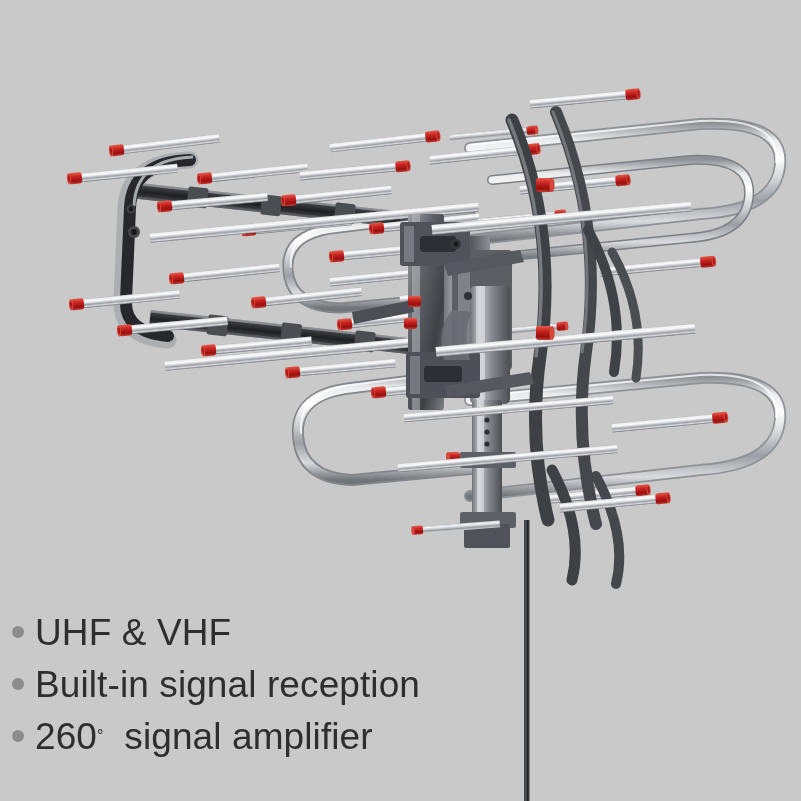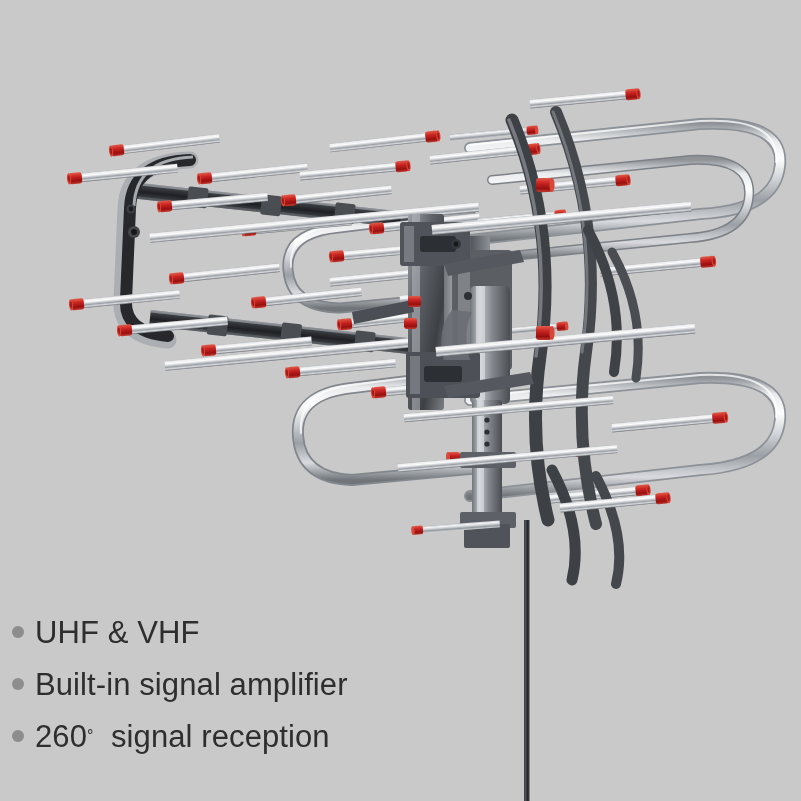--- a/index.html
+++ b/index.html
@@ -34,21 +34,21 @@
   }
   .bullet {
     width: 12px;
     height: 12px;
     border-radius: 50%;
     background: #8d8d8d;
     flex: 0 0 auto;
     margin-right: 11px;
   }
   .feature-text {
-    font-size: 31px;
+    font-size: 37px;
     color: #2e2e2e;
     letter-spacing: 0.1px;
     white-space: pre;
     line-height: 1;
   }
   .deg-line .deg {
     font-size: 16px;
     vertical-align: 11px;
   }
 </style>
@@ -351,25 +351,25 @@
 
   <div id="feature-list">
 
     <div class="feature-row">
       <span class="bullet"></span>
       <span class="feature-text">UHF &amp; VHF</span>
     </div>
 
     <div class="feature-row">
       <span class="bullet"></span>
-      <span class="feature-text">Built-in signal amplifier</span>
+      <span class="feature-text">Built-in signal reception</span>
     </div>
 
     <div class="feature-row deg-line">
       <span class="bullet"></span>
       <span class="feature-text">260</span>
         <span class="feature-text deg">°</span>
-        <span class="feature-text">  signal reception</span>
+        <span class="feature-text">  signal amplifier</span>
     </div>
 
   </div>
 
 </div>
 
 </body></html>

